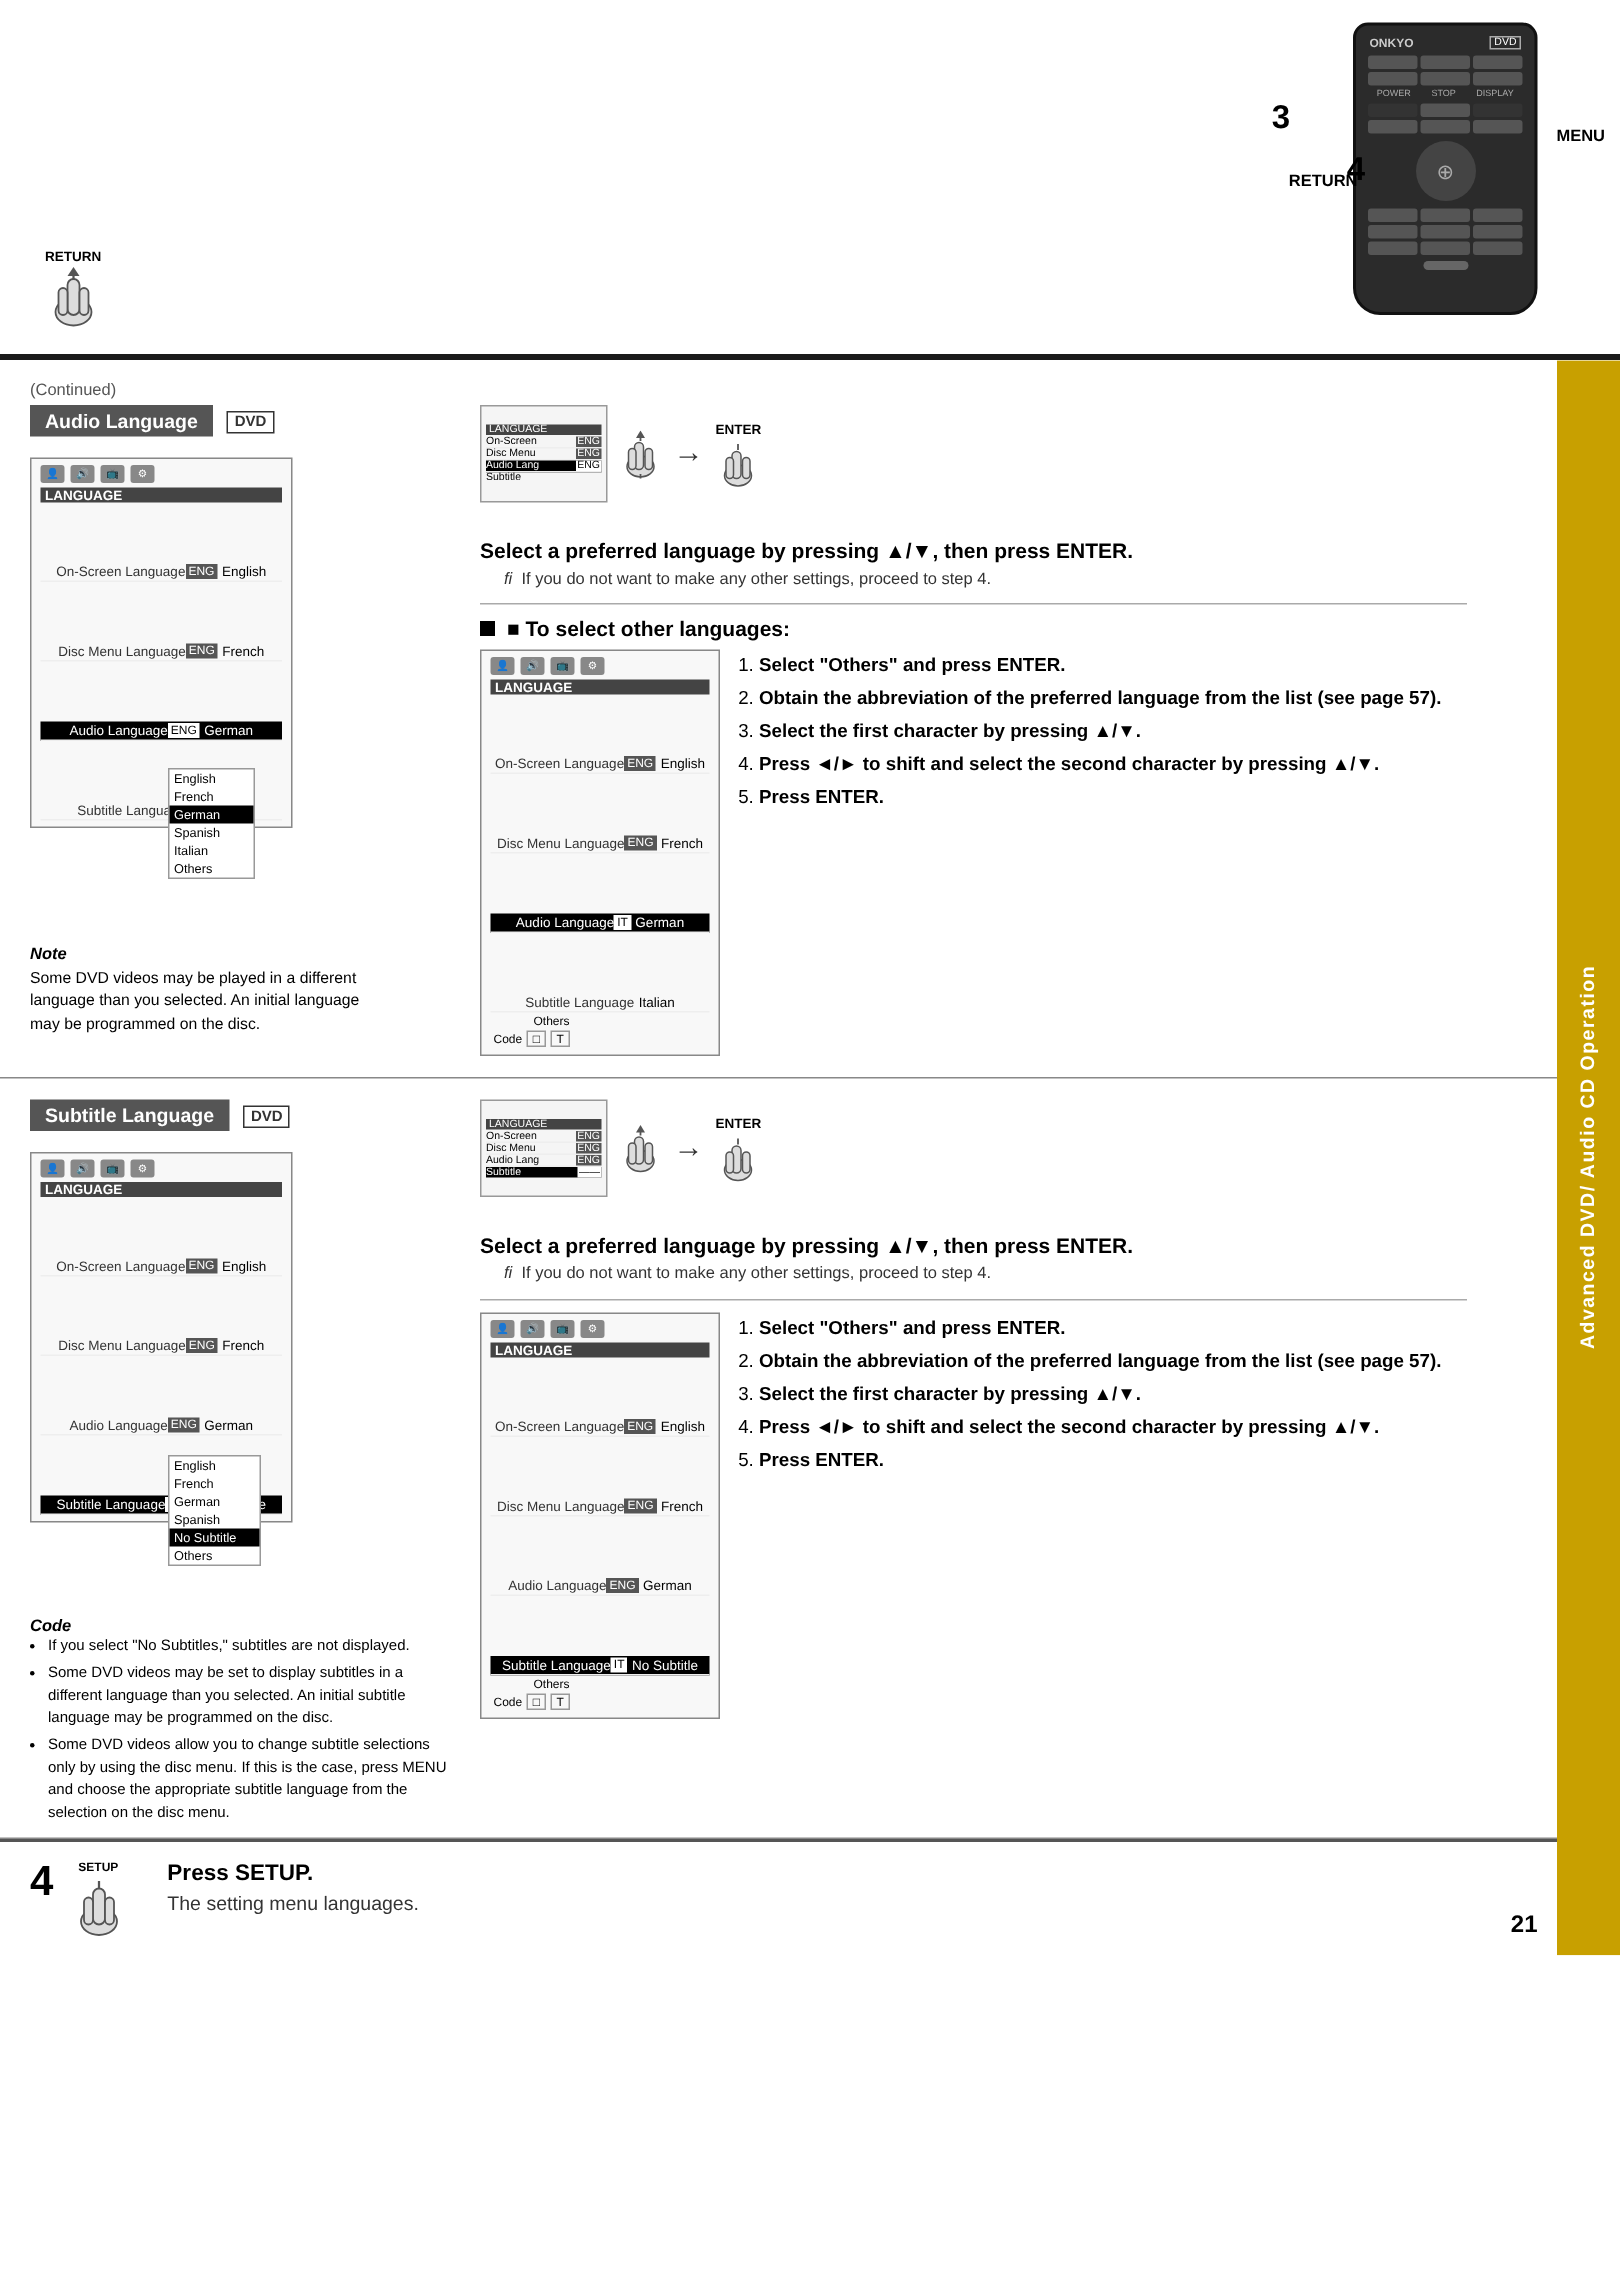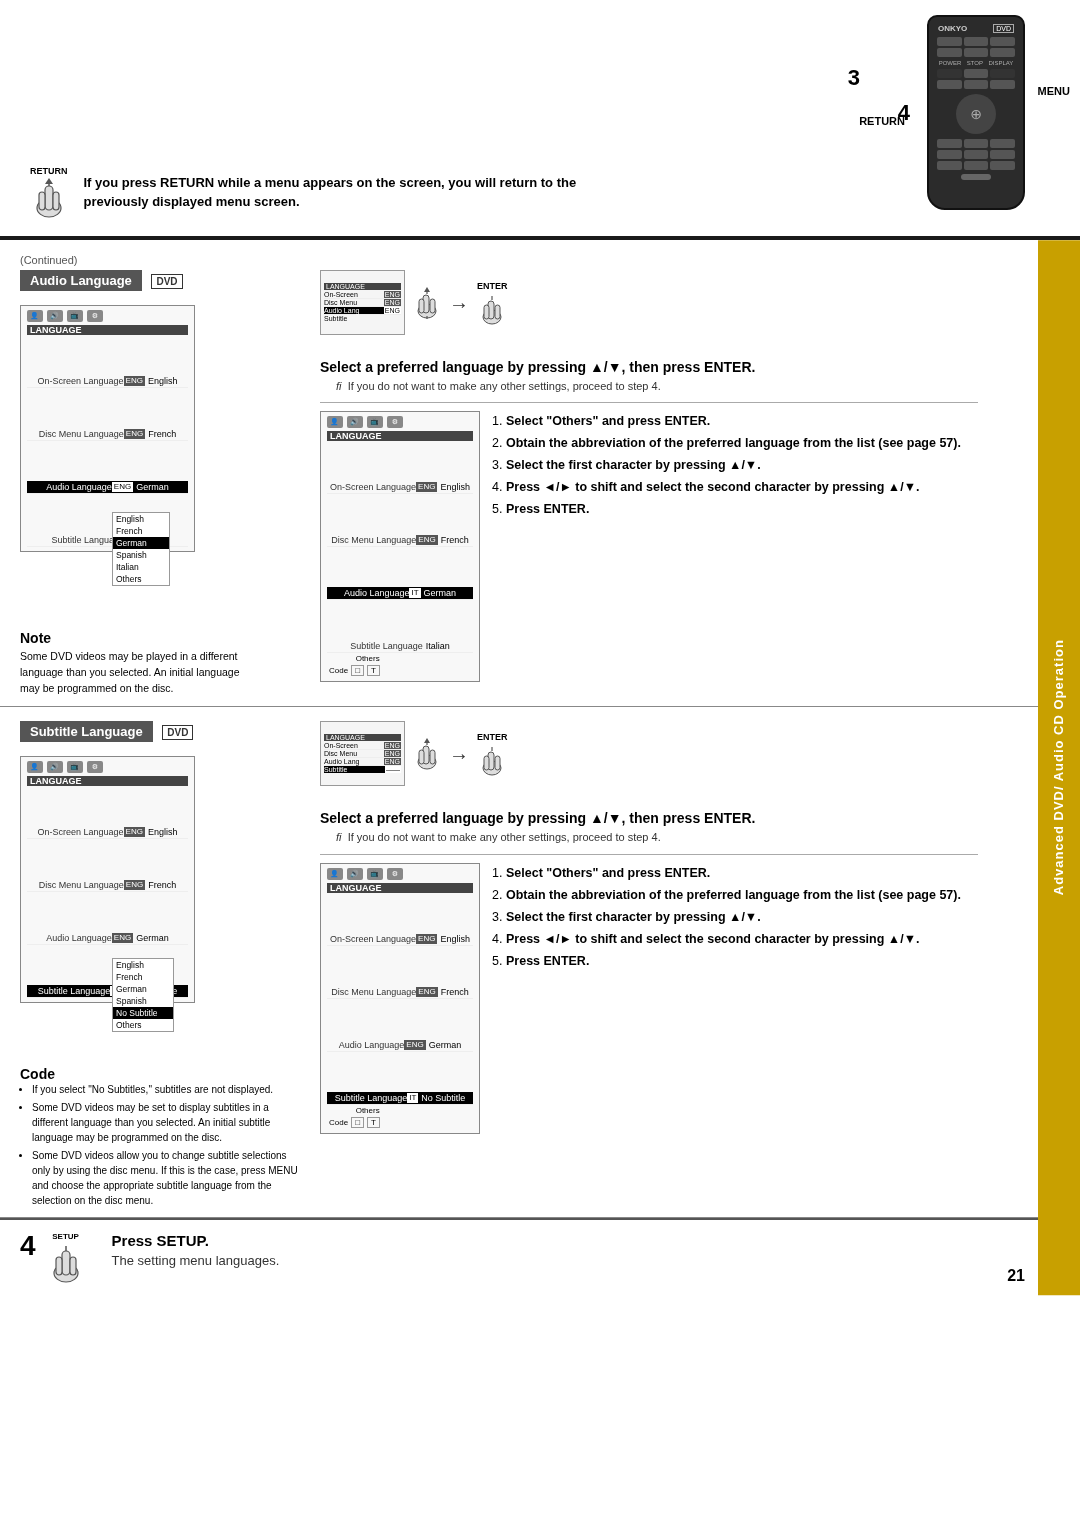--- a/index.html
+++ b/index.html
@@ -239,21 +239,22 @@
     
     .note-box {
       margin-top: 8px;
       font-size: 10.5px;
       line-height: 1.5;
       max-width: 230px;
     }
 
     .note-title {
       font-weight: bold;
-      font-size: 14px;
+      font-size: 11px;
+      font-style: italic;
     }
 
     
     .step4-section {
       display: flex;
       padding: 12px 60px 12px 20px;
       align-items: flex-start;
       border-top: 1px solid #ccc;
     }
 
@@ -278,21 +279,21 @@
     }
 
     
     .remote-control {
       position: absolute;
       right: 55px;
       top: 15px;
     }
 
     .rc-outer {
-      width: 98px;
+      width: 123px;
       height: 195px;
       background: #2b2b2b;
       border-radius: 10px 10px 18px 18px;
       border: 2px solid #111;
       position: relative;
       padding: 5px;
     }
 
     .rc-top {
       display: flex;
@@ -451,21 +452,20 @@
 
       <svg width="36" height="42" viewBox="0 0 36 42">
         <ellipse cx="18" cy="32" rx="12" ry="9" fill="#ddd" stroke="#555" stroke-width="1.2"></ellipse>
         <rect x="14" y="10" width="8" height="24" rx="4" fill="#ddd" stroke="#555" stroke-width="1.2"></rect>
         <rect x="8" y="16" width="6" height="18" rx="3" fill="#ddd" stroke="#555" stroke-width="1.2"></rect>
         <rect x="22" y="16" width="6" height="18" rx="3" fill="#ddd" stroke="#555" stroke-width="1.2"></rect>
         <line x1="18" y1="5" x2="18" y2="10" stroke="#555" stroke-width="1.5"></line>
         <polygon points="14,8 18,2 22,8" fill="#555"></polygon>
       </svg>
     </div>
-    <p style="font-size:13px; font-weight:bold; max-width:530px; line-height:1.5;">If you press RETURN while a menu appears on the screen, you will return to the previously displayed menu screen.</p>
   </div>
 </div>
 
 <div class="main-content">
 
   <div class="side-tab">Advanced DVD/
 Audio CD Operation</div>
 
   <div class="section-wrapper">
 
@@ -588,20 +588,24 @@
 
         <div class="instruction-block">
           <div class="instruction-header">Select a preferred language by pressing ▲/▼, then press ENTER.</div>
           <div class="instruction-fi">
             <span class="italic-fi">fi</span>&nbsp; <span>If you do not want to make any other settings, proceed to step 4.</span>
           </div>
         </div>
 
         <hr style="border:none; border-top:1px solid #aaa; margin:8px 0;">
 
+        <div class="to-select-header">
+          <span class="square-bullet"></span>
+          <span style="font-size:14px;">■ To select other languages:</span>
+        </div>
 
         <div style="display:flex; gap:10px;">
           <div>
 
             <div class="screen-mockup" style="width:160px; font-size:8.5px; margin-bottom:4px;">
               <div class="screen-header">
                 <div class="screen-icon" style="font-size:7px;">👤</div>
                 <div class="screen-icon" style="font-size:7px;">🔊</div>
                 <div class="screen-icon" style="font-size:7px;">📺</div>
                 <div class="screen-icon" style="font-size:7px;">⚙</div>

